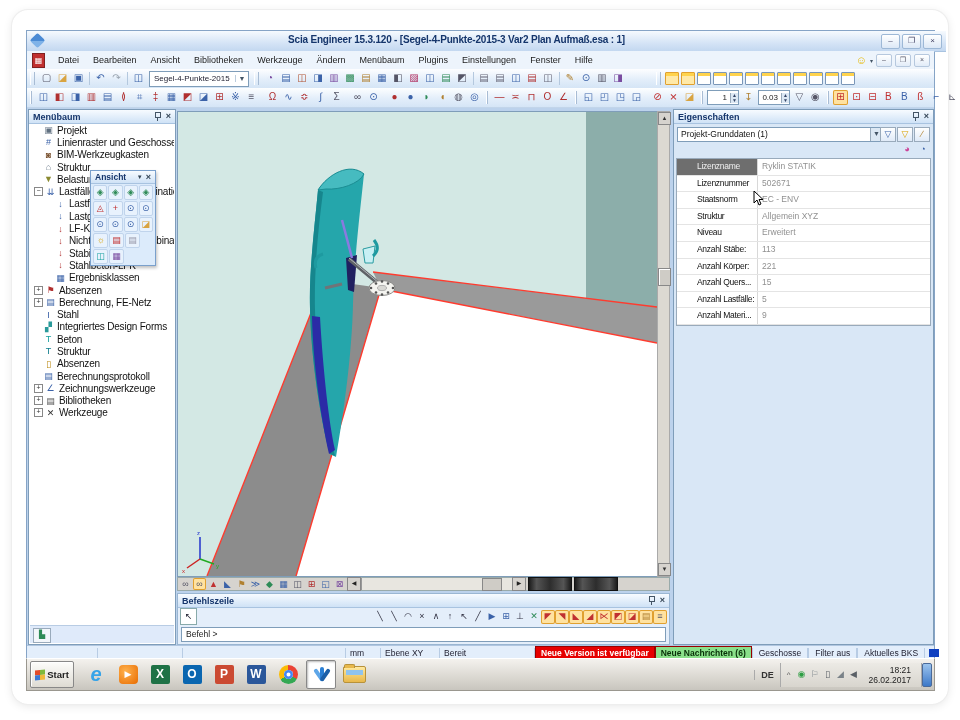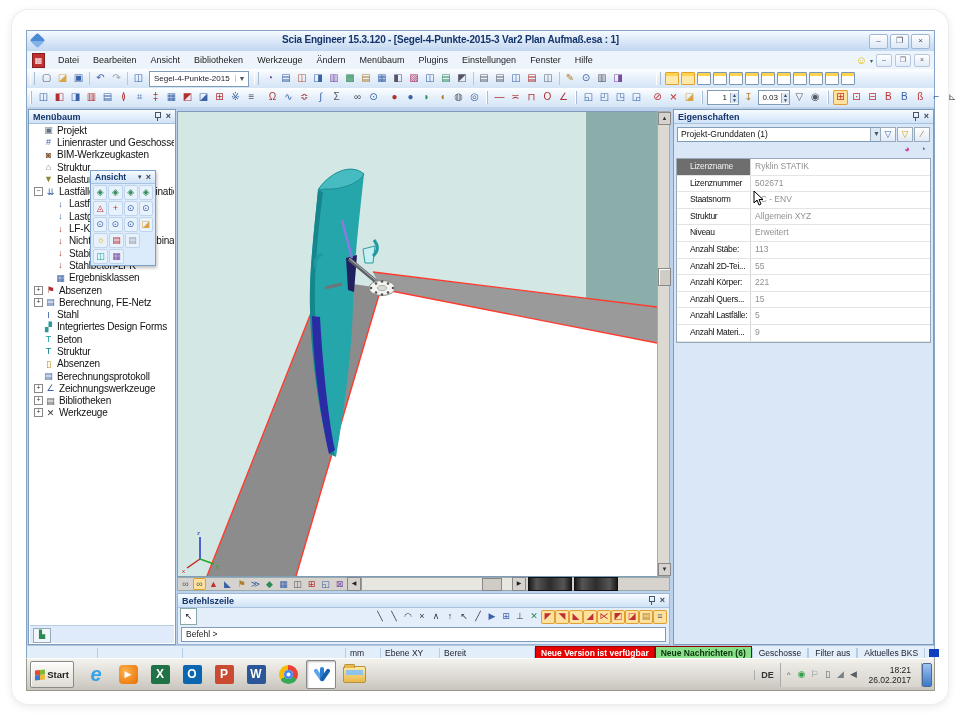--- a/index.html
+++ b/index.html
@@ -4,21 +4,21 @@
 <style>
   html,body{margin:0;padding:0;background:#fff;width:960px;height:720px;overflow:hidden;
     font-family:"Liberation Sans","DejaVu Sans",sans-serif;-webkit-font-smoothing:antialiased;}
   .abs{position:absolute;}
   #bezel{position:absolute;left:12px;top:10px;width:936px;height:694px;border-radius:16px;
     box-shadow:0 0 0 1px #eee,0 2px 10px rgba(0,0,0,.10);}
   
   #window{position:absolute;left:26px;top:30px;width:909px;height:628px;background:#bcd2ec;
     border:1px solid #86a4c6;box-sizing:border-box;font-size:9px;color:#222;}
   #titlebar{position:absolute;left:0;top:0;width:100%;height:20px;
-    background:linear-gradient(#f6fafe,#d5e4f6 60%,#c3d8f0);border-bottom:1px solid #a8c3e0;}
+    background:linear-gradient(#f6fafe,#d5e4f6 60%,#c3d8f0);border-bottom:1px solid #a8c3e0;padding-left:12px;}
   #titletext{position:absolute;left:0;right:60px;top:3px;text-align:center;font-weight:bold;
     font-size:10px;color:#15356b;letter-spacing:-.2px;}
   .winctl{position:absolute;top:3px;display:flex;gap:2px;}
   .cbtn{width:17px;height:13px;border:1px solid #9db8d6;border-radius:2px;
     background:linear-gradient(#fff,#dce8f6);font-size:8px;line-height:11px;text-align:center;color:#446;}
   #appicon{position:absolute;left:5px;top:4px;width:11px;height:11px;
     background:linear-gradient(135deg,#4a8ad4 50%,#7fb2e8 50%);transform:rotate(45deg);border-radius:2px;}
   #menubar{position:absolute;left:0;top:20px;width:100%;height:18px;background:#edf4fc;
     border-bottom:1px solid #cdddf0;display:flex;align-items:center;}
   #menuicon{width:11px;height:13px;background:#c03030;border:1px solid #802020;margin:0 6px 0 5px;
@@ -105,21 +105,21 @@
     border:1px solid #7f9db9;font-size:8.5px;line-height:12px;padding-left:3px;color:#111;}
   #propsel .da{position:absolute;right:0;top:0;width:11px;height:100%;background:#dce8f4;
     border-left:1px solid #9ab;font-size:7px;text-align:center;color:#456;}
   #propbtns{position:absolute;right:3px;top:17px;display:flex;gap:1px;}
   #proptools2{position:absolute;right:3px;top:33px;display:flex;gap:2px;}
   .rbtn{width:14px;height:13px;background:linear-gradient(#fff,#e0ebf8);border:1px solid #9ab;
     font-size:9px;line-height:12px;text-align:center;}
   #proptable{position:absolute;left:2px;right:2px;top:48px;background:#fff;border:1px solid #9ab;}
   .prow{display:flex;height:15.6px;border-bottom:1px solid #e4e4e4;background:#fff;}
   .plabel{flex:0 0 60px;border-right:1px solid #d8d8d8;font-size:8.5px;line-height:15px;
-    padding-left:13px;color:#111;white-space:nowrap;overflow:hidden;letter-spacing:-.3px;}
+    padding-left:20px;color:#111;white-space:nowrap;overflow:hidden;letter-spacing:-.3px;}
   .plabel.psel{background:#6e6e6e;color:#f0f0f0;}
   .pvalue{flex:1;font-size:8.5px;line-height:15px;padding-left:4px;color:#909090;white-space:nowrap;
     overflow:hidden;}
   
   #palette{position:absolute;left:90px;top:170px;width:64px;height:94px;background:#dcebfb;
     border:1px solid #7aa0cc;box-shadow:1px 2px 3px rgba(0,0,0,.25);z-index:50;}
   #palette .phead{height:12px;font-size:8.5px;}
   #palette .irow{display:flex;padding:1px 2px 0 2px;gap:1px;}
   #palette .ticon{width:13px;height:13px;line-height:12px;font-size:9px;background:#e8f2fd;
     border:1px solid #c0d4ec;border-radius:2px;}
@@ -664,24 +664,20 @@
         </div>
         <div class="prow">
           <div class="plabel">Niveau</div>
           <div class="pvalue">Erweitert</div>
         </div>
         <div class="prow">
           <div class="plabel">Anzahl Stäbe:</div>
           <div class="pvalue">113</div>
         </div>
         <div class="prow">
-          <div class="plabel">Anzahl 2D-Tei...</div>
-          <div class="pvalue">55</div>
-        </div>
-        <div class="prow">
           <div class="plabel">Anzahl Körper:</div>
           <div class="pvalue">221</div>
         </div>
         <div class="prow">
           <div class="plabel">Anzahl Quers...</div>
           <div class="pvalue">15</div>
         </div>
         <div class="prow">
           <div class="plabel">Anzahl Lastfälle:</div>
           <div class="pvalue">5</div>

